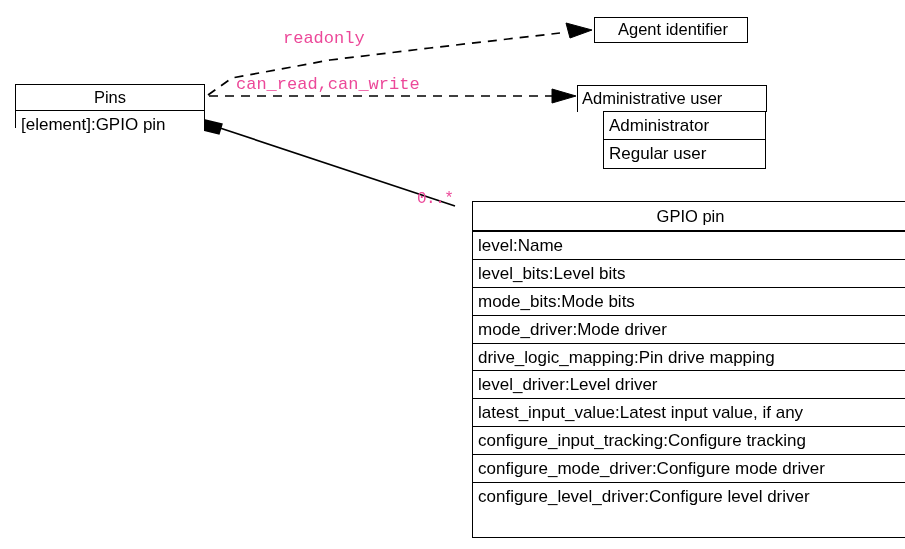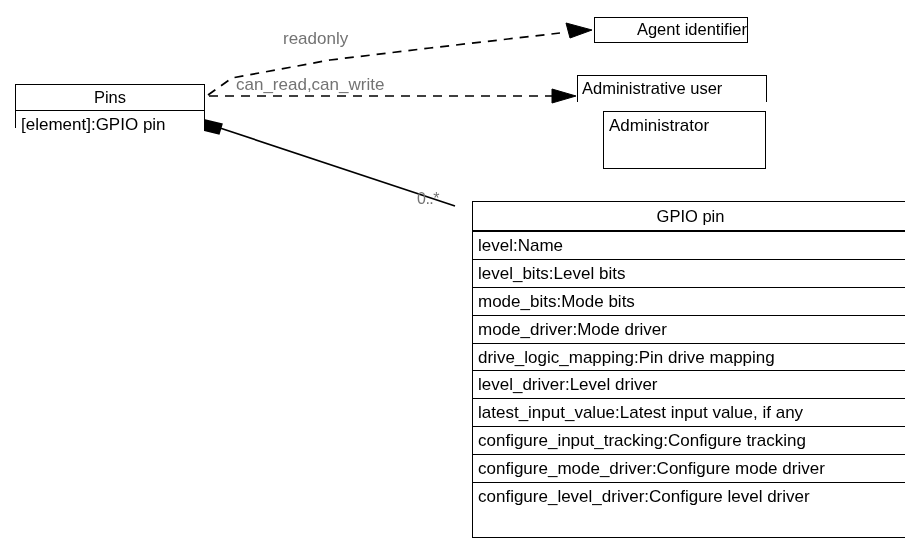--- a/index.html
+++ b/index.html
@@ -78,27 +78,27 @@
   
   #class-agent-identifier {
     left: 594px;
     top: 17px;
     width: 154px;
     height: 26px;
   }
   #class-agent-identifier .uml-header {
     height: 23px;
     line-height: 23px;
-    text-align: right;
+    text-align: center;
     padding-left: 4px;
   }
   
   #class-administrative-user {
     left: 577px;
-    top: 75px;
+    top: 85px;
     width: 190px;
     height: 27px;
     border-bottom: none;
   }
   #class-administrative-user .uml-header {
     height: 24px;
     line-height: 24px;
     text-align: left;
     padding-left: 4px;
   }
@@ -130,23 +130,23 @@
   #class-gpio-pin .uml-header {
     height: 29px;
     line-height: 28px;
   }
   #class-gpio-pin .uml-row {
     height: 27.9px;
     line-height: 27px;
   }
   .edge-label {
     position: absolute;
-    font-family: Liberation Sans, sans-serif;
+    font-family: Liberation Mono, monospace;
     font-size: 17px;
-    color: #737373;
+    color: #ec4899;
     white-space: nowrap;
     background: transparent;
     z-index: 4;
     text-align: center;
   }
   #label-readonly {
     left: 283px;
     top: 29px;
   }
   #label-can-read-write {
@@ -191,20 +191,21 @@
   <div class="uml-class" id="class-agent-identifier">
     <div class="uml-header">Agent identifier</div>
   </div>
 
   <div class="uml-class" id="class-administrative-user">
     <div class="uml-header">Administrative user</div>
   </div>
 
   <div id="admin-user-rows">
     <div class="uml-row">Administrator</div>
+    <div class="uml-row">Regular user</div>
   </div>
 
   <div class="uml-class" id="class-gpio-pin">
     <div class="uml-header with-divider">GPIO pin</div>
     <div class="uml-row">level:Name</div>
     <div class="uml-row">level_bits:Level bits</div>
     <div class="uml-row">mode_bits:Mode bits</div>
     <div class="uml-row">mode_driver:Mode driver</div>
     <div class="uml-row">drive_logic_mapping:Pin drive mapping</div>
     <div class="uml-row">level_driver:Level driver</div>

